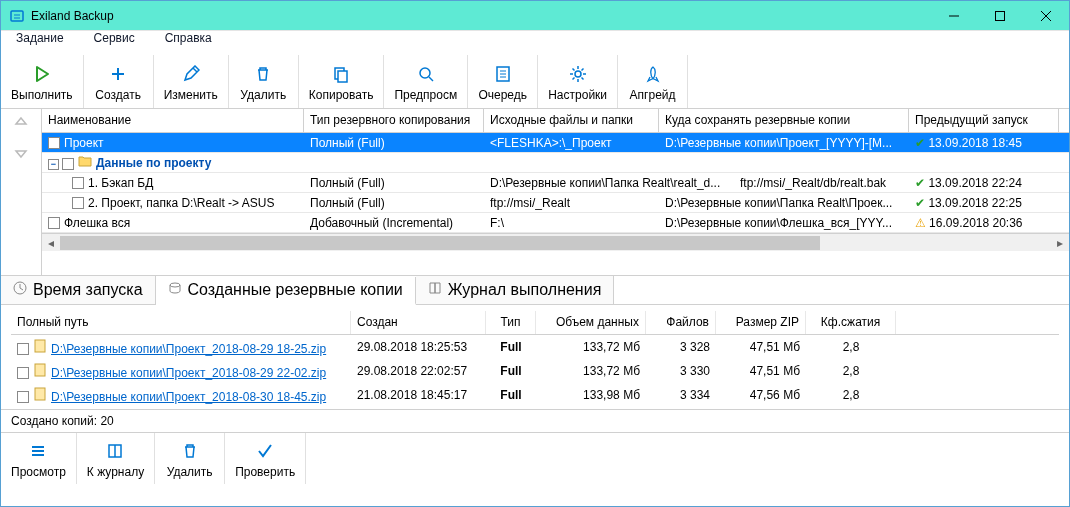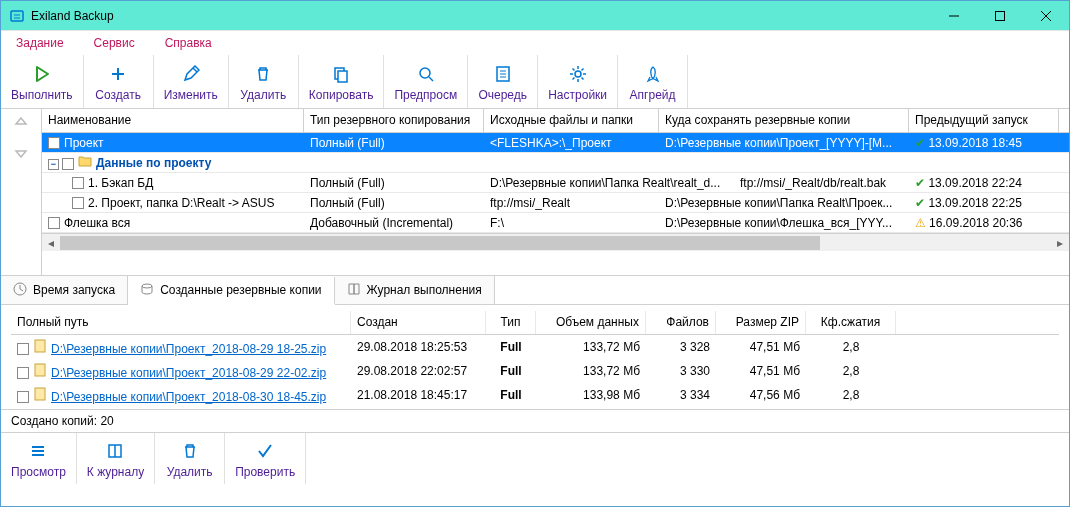--- a/index.html
+++ b/index.html
@@ -1,43 +1,43 @@
 <!DOCTYPE html>
 <html><head>
 <meta charset="utf-8">
 <style>
 * { box-sizing: border-box; margin: 0; padding: 0; font-family: "Segoe UI", Tahoma, sans-serif; }
 body { width: 1070px; height: 507px; background: #fff; border: 1px solid #56a0d3; overflow: hidden; font-size: 12px; }
 .titlebar { height: 30px; background: #5eead4; display: flex; align-items: center; padding-left: 8px; border-bottom: 1px solid #e5e5e5; }
 .titlebar .logo { width: 16px; height: 16px; margin-right: 6px; }
 .titlebar .title { flex: 1; font-size: 12px; color: #000; }
 .titlebar .winbtn { width: 46px; height: 30px; display: flex; align-items: center; justify-content: center; color: #000; }
-.menubar { height: 24px; display: flex; align-items: center; padding-left: 15px; gap: 30px; font-size: 12px; color: #be185d; }
+.menubar { height: 24px; display: flex; align-items: flex-start; padding-left: 15px; gap: 30px; font-size: 12px; color: #0f172a; }
 .menubar span { cursor: default; }
 .toolbar { height: 54px; display: flex; align-items: stretch; border-bottom: 1px solid #d0d0d0; }
 .toolbtn { display: flex; flex-direction: column; align-items: center; justify-content: center; padding: 4px 10px; border-right: 1px solid #e0e0e0; min-width: 70px; cursor: default; }
 .toolbtn .ticon { height: 24px; display:flex; align-items:center; justify-content:center; color:#0078d4; }
-.toolbtn .tlabel { font-size: 12px; color: #4c1d95; margin-top:2px;}
+.toolbtn .tlabel { font-size: 12px; color: #000000; margin-top:2px;}
 .main { display: flex; height: 166px; }
 .leftarrows { width: 40px; display:flex; flex-direction:column; align-items:center; padding-top:6px; gap:10px; color:#b0b0b0; }
 .gridwrap { flex:1; overflow:hidden; border-left:1px solid #d0d0d0;}
 .ghead { display:flex; height:24px; background:#fff; border-bottom:1px solid #d0d0d0;}
 .ghead .gh { padding:4px 6px; border-right:1px solid #d0d0d0; font-size:12px; color:#000; overflow:hidden; white-space:nowrap;}
 .grow { display:flex; height:20px; align-items:center; border-bottom:1px solid #e8e8e8;}
 .grow .gc { padding:3px 6px; font-size:12px; overflow:hidden; white-space:nowrap; text-overflow:ellipsis;}
 .sel { background:#0a84ff; color:#fff;}
 .cbx { display:inline-block; width:12px; height:12px; border:1px solid #888; background:#fff; margin-right:4px; vertical-align:middle;}
 .treeexp { display:inline-flex; width:11px; height:11px; border:1px solid #888; align-items:center; justify-content:center; font-size:9px; line-height:1; margin-right:3px;}
 .folder { display:inline-block; margin-right:4px;}
 .hscroll { height:18px; background:#f0f0f0; display:flex; align-items:center; border-top:1px solid #d0d0d0;}
 .hscroll .sbtn{width:18px;height:16px;display:flex;align-items:center;justify-content:center;color:#666;}
 .hscroll .strack{flex:1;background:#f0f0f0;height:16px;position:relative;}
 .hscroll .sthumb{position:absolute;left:0;top:1px;height:14px;width:760px;background:#c8c8c8;}
 .tabs { height:30px; display:flex; align-items:stretch; border-bottom:1px solid #d0d0d0; border-top:1px solid #d0d0d0;}
-.tab { display:flex; align-items:center; gap:6px; padding:0 12px; font-size:12px; border-right:1px solid #d0d0d0; background:#fafafa; cursor:default;}
+.tab { display:flex; align-items:center; gap:6px; padding:0 12px; font-size:16px; border-right:1px solid #d0d0d0; background:#fafafa; cursor:default;}
 .tab.active{background:#fff; border-bottom:2px solid #fff; position:relative; top:1px;}
 .tabicon{color:#888;}
 .copies { padding:6px 10px 2px 10px;}
 .chead { display:flex; height:24px; border-bottom:1px solid #d0d0d0;}
 .chead .ch { padding:4px 6px; font-size:12px; border-right:1px solid #e8e8e8;}
 .crow { display:flex; height:24px; align-items:center;}
 .crow .cc { padding:3px 6px; font-size:12px;}
 .link { color:#0066cc; text-decoration:underline;}
 .cicons { display:inline-flex; align-items:center; gap:2px; margin-right:4px;}
 .status { padding:4px 10px; font-size:12px; border-top:1px solid #d0d0d0;}

